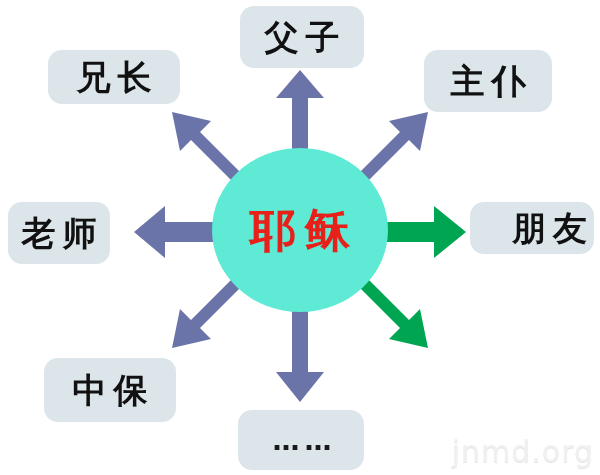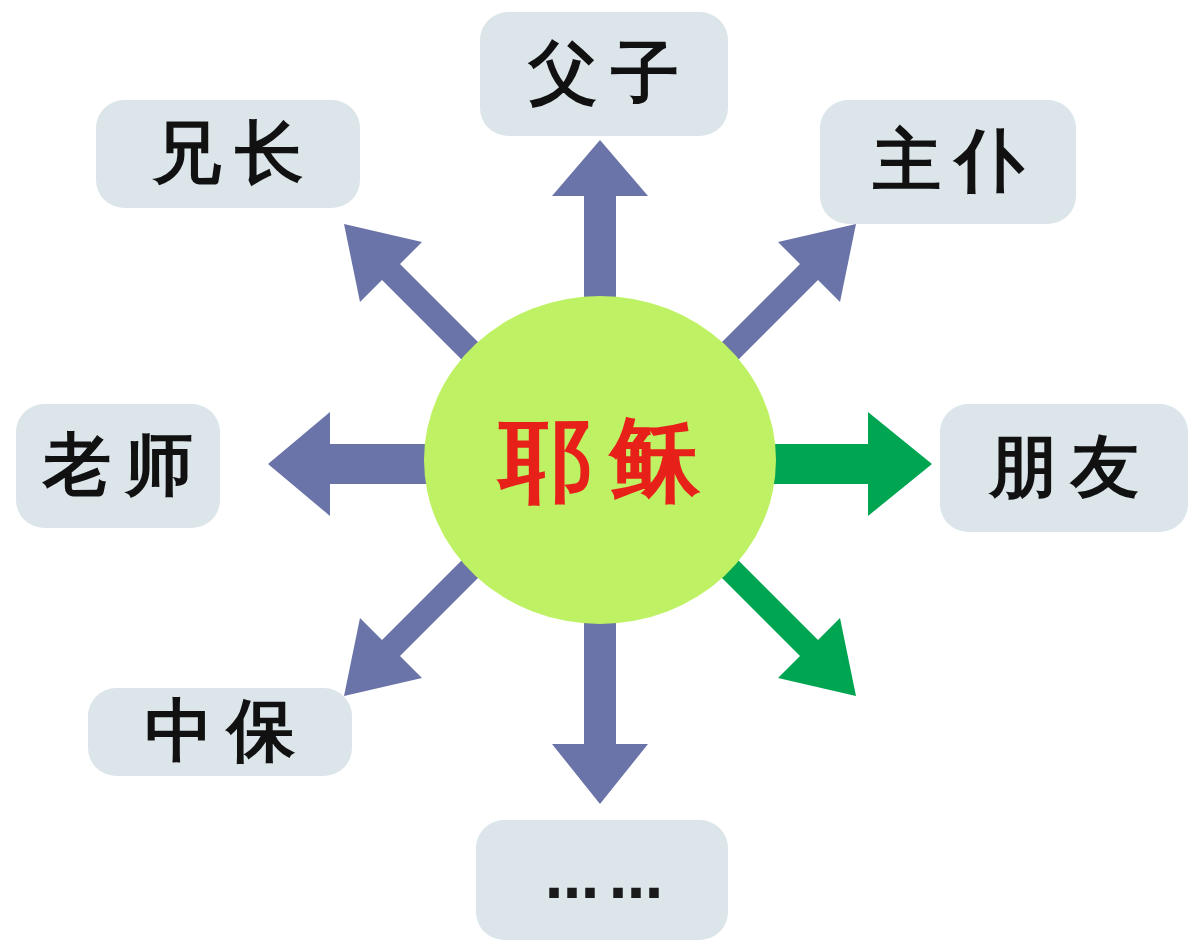--- a/index.html
+++ b/index.html
@@ -48,21 +48,21 @@
     letter-spacing: 5px;
     color: #1a1a1a;
   }
   #center-node {
     position: absolute;
     left: 212px;
     top: 148px;
     width: 176px;
     height: 164px;
     border-radius: 50%;
-    background: #bef264;
+    background: #5eead4;
     display: flex;
     align-items: center;
     justify-content: center;
     text-align: center;
   }
   #center-label {
     font-family: "DejaVu Sans", "Liberation Sans", sans-serif;
     font-size: 46px;
     font-weight: bold;
     color: #e8201a;
@@ -124,39 +124,40 @@
   </svg>
 
   <div class="node-box" style="left:240px; top:6px; width:124px; height:62px;">
     <span class="node-label">父子</span>
   </div>
 
   <div class="node-box" style="left:48px; top:50px; width:132px; height:54px;">
     <span class="node-label">兄长</span>
   </div>
 
-  <div class="node-box" style="left:410px; top:50px; width:128px; height:62px;text-align:center;">
+  <div class="node-box" style="left:424px; top:50px; width:128px; height:62px;text-align:center;">
     <span class="node-label">主仆</span>
   </div>
 
   <div class="node-box" style="left:8px; top:202px; width:102px; height:62px;">
     <span class="node-label">老师</span>
   </div>
 
-  <div class="node-box" style="left:470px; top:202px; width:124px; height:64px;">
+  <div class="node-box" style="left:470px; top:202px; width:124px; height:52px;justify-content:flex-end;">
     <span class="node-label">朋友</span>
   </div>
 
-  <div class="node-box" style="left:44px; top:344px; width:132px; height:44px;">
+  <div class="node-box" style="left:44px; top:358px; width:132px; height:64px;">
     <span class="node-label">中保</span>
   </div>
 
 
   <div class="node-box" style="left:238px; top:410px; width:126px; height:60px;">
     <span class="node-label dots">……</span>
   </div>
 
   <div id="center-node">
     <span id="center-label">耶稣</span>
   </div>
 
+  <div id="watermark">jnmd.org</div>
 
 </div>
 
 </body></html>

